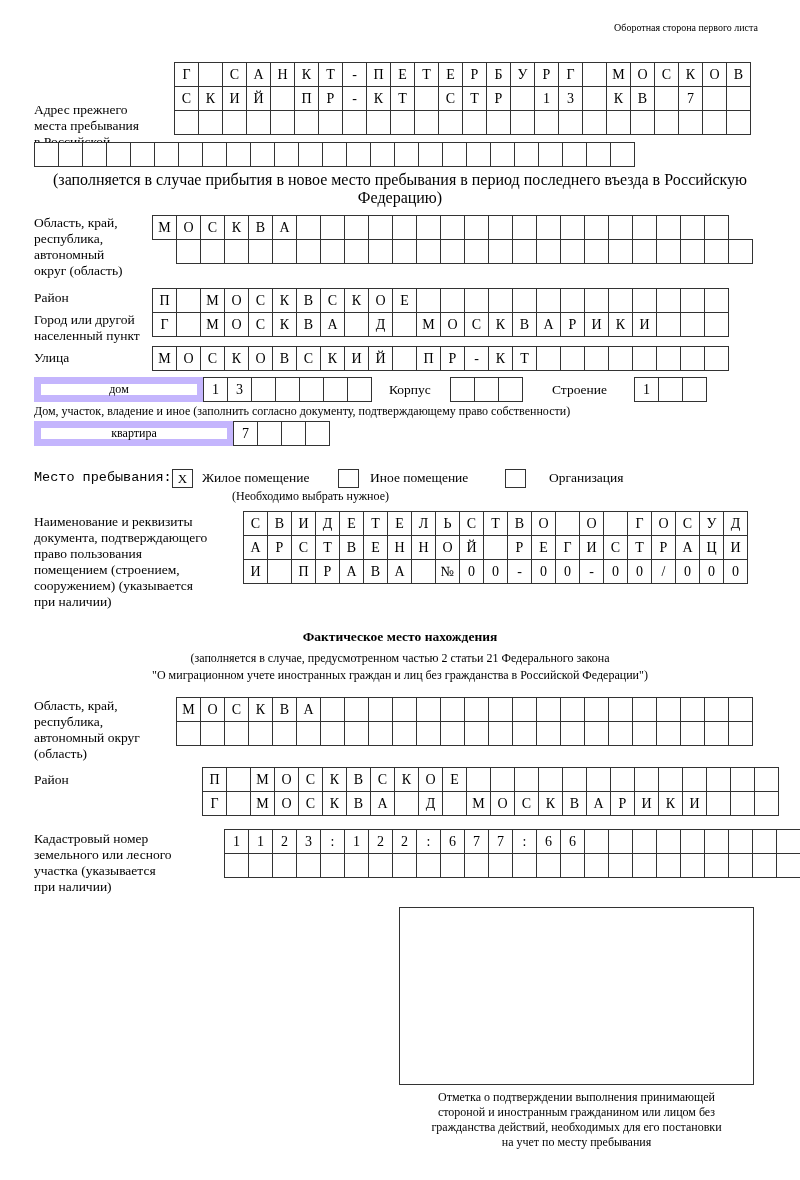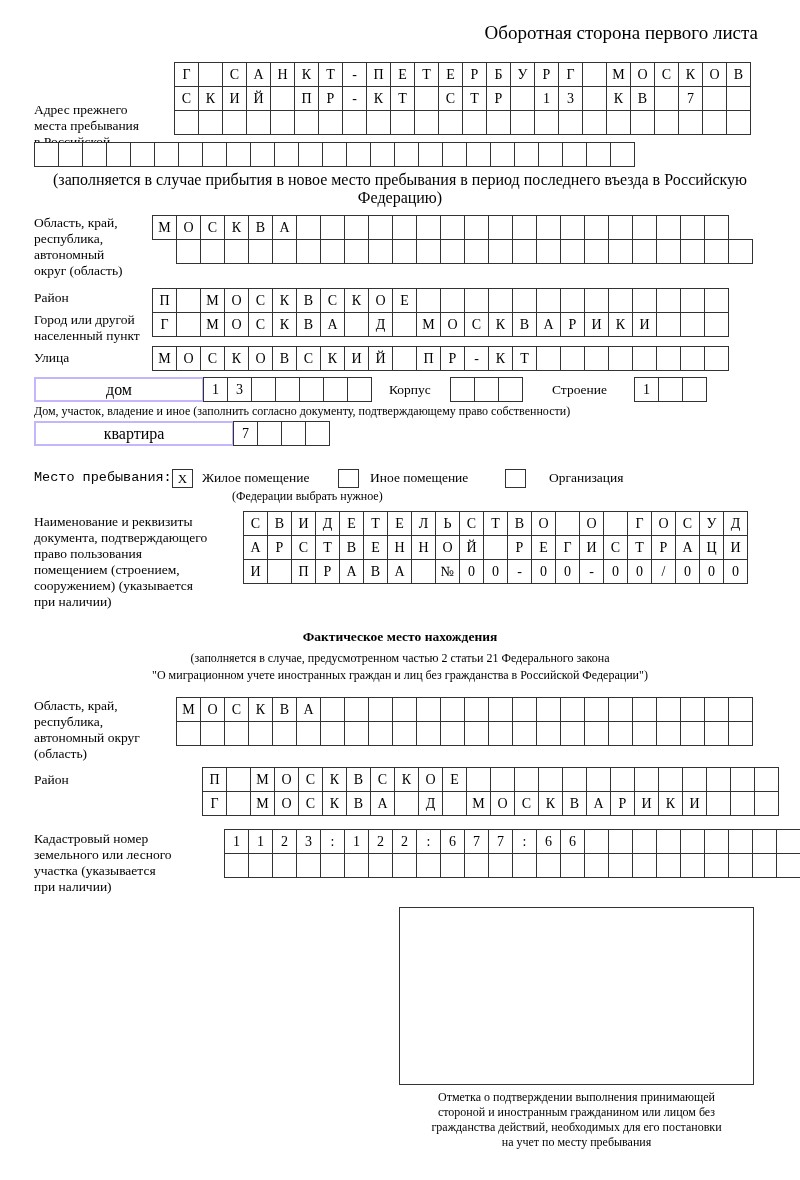--- a/index.html
+++ b/index.html
@@ -9,21 +9,21 @@
     background: #fff;
     font-family: "Liberation Serif", serif;
     color: #000;
     position: relative;
     overflow: hidden;
   }
   .page { position: relative; width: 800px; height: 1180px; padding: 0; }
 
   .hdr-right {
     position: absolute; right: 42px; top: 22px;
-    font-size: 19px;
+    font-size: 10px;
   }
 
   
   .cells { display: flex; }
   .cell {
     width: 25px; height: 25px;
     border: 1px solid #333;
     margin-right: -1px;
     display: flex; align-items: center; justify-content: center;
     font-size: 14px;
@@ -33,24 +33,24 @@
   }
 
   .lbl { font-size: 13.5px; line-height: 16px; }
   .lbl-sm { font-size: 12px; line-height: 15px; }
   .center { text-align: center; }
   .bold { font-weight: bold; }
 
   .note { font-size: 16px; }
 
   .boxlabel {
-    border: 2px solid #c4b5fd;
+    border: 7px solid #c4b5fd;
     height: 25px;
     display: flex; align-items: center; justify-content: center;
-    font-size: 16px;
+    font-size: 12px;
     margin-right: -1px;
   }
 
   .xbox {
     width: 21px; height: 19px; border: 1px solid #333;
     display:inline-flex; align-items:center; justify-content:center;
     font-size: 13px; vertical-align: middle;
   }
 
   .bigbox {
@@ -364,21 +364,21 @@
     </div>
 
 
   <div style="position:absolute; left:34px; top:470px;font-family:Liberation Mono, monospace;" class="lbl">Место пребывания:</div>
   <div class="xbox" style="position:absolute; left:172px; top:469px;">Х</div>
   <div style="position:absolute; left:202px; top:470px;" class="lbl">Жилое помещение</div>
   <div class="xbox" style="position:absolute; left:338px; top:469px;"></div>
   <div style="position:absolute; left:370px; top:470px;" class="lbl">Иное помещение</div>
   <div class="xbox" style="position:absolute; left:505px; top:469px;"></div>
   <div style="position:absolute; left:549px; top:470px;" class="lbl">Организация</div>
-  <div style="position:absolute; left:232px; top:489px;" class="lbl-sm">(Федерации выбрать нужное)</div>
+  <div style="position:absolute; left:232px; top:489px;" class="lbl-sm">(Необходимо выбрать нужное)</div>
 
   <div style="position:absolute; left:34px; top:514px; width:210px;">
     <div class="lbl">Наименование и реквизиты</div>
     <div class="lbl">документа, подтверждающего</div>
     <div class="lbl">право пользования</div>
     <div class="lbl">помещением (строением,</div>
     <div class="lbl">сооружением) (указывается</div>
     <div class="lbl">при наличии)</div>
   </div>
   <div class="cells" style="position:absolute; left:243px; top:511px;">

